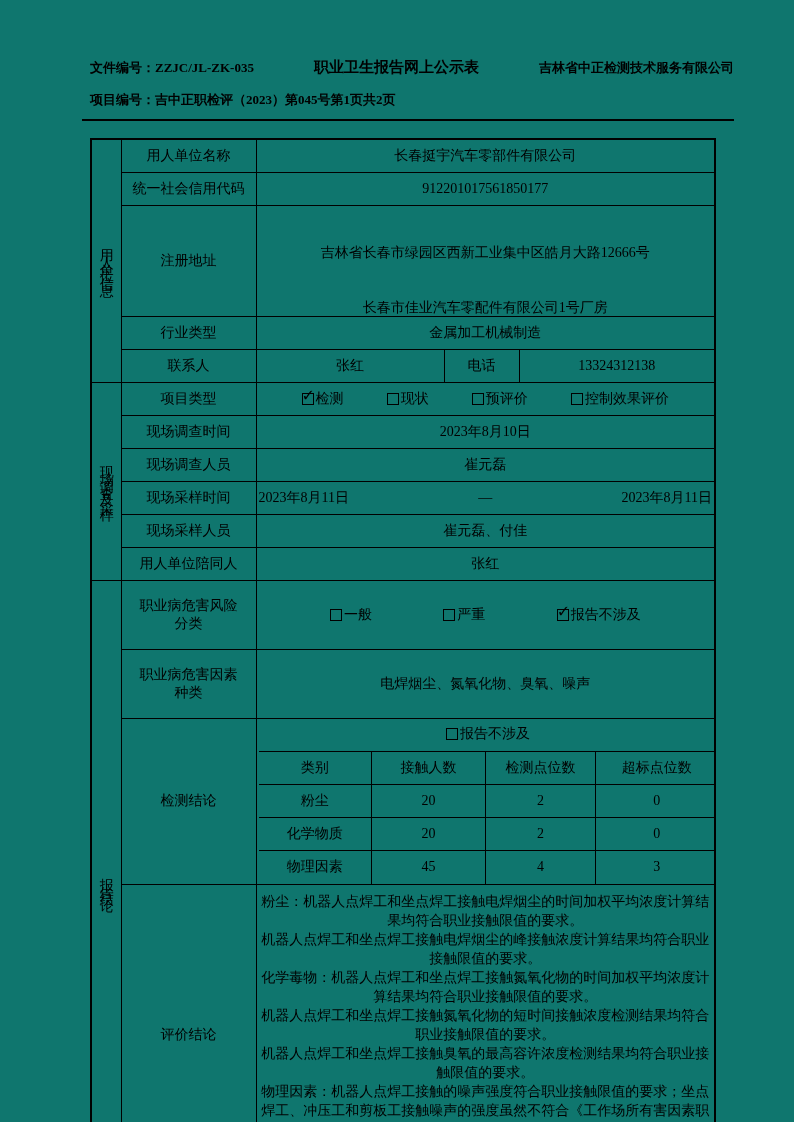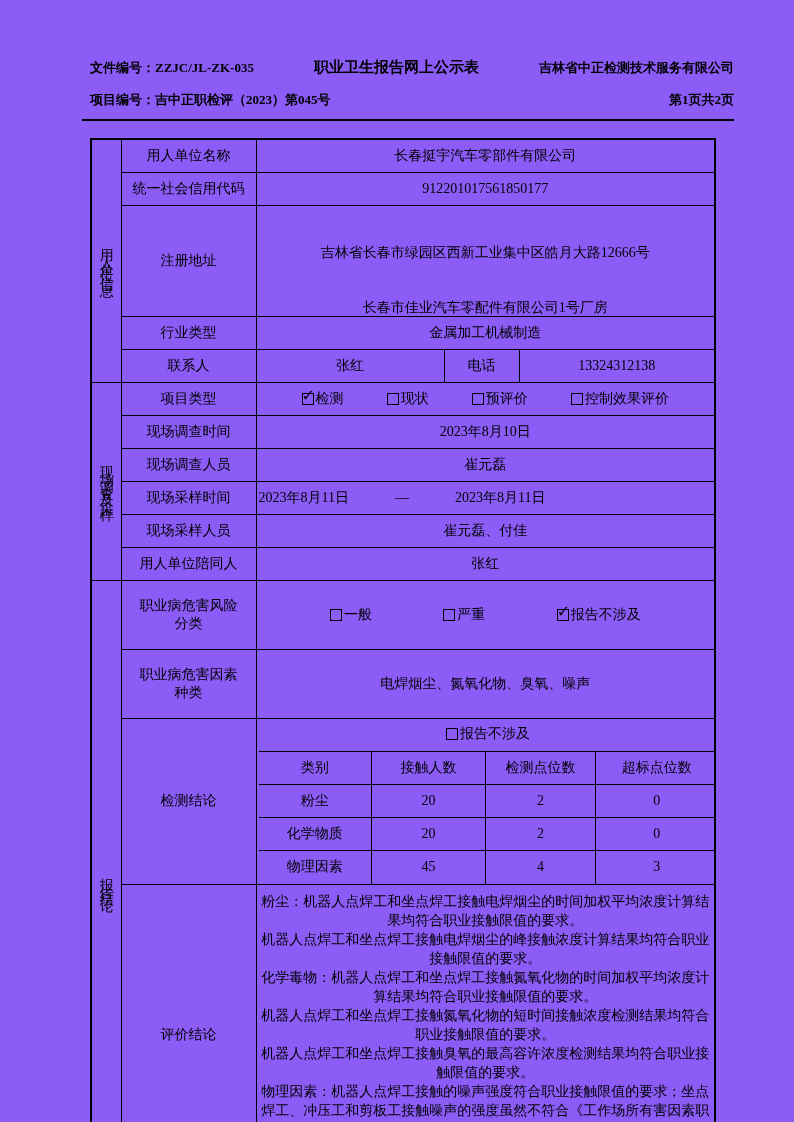--- a/index.html
+++ b/index.html
@@ -1,30 +1,30 @@
 <!DOCTYPE html>
 <html><head>
 <meta charset="utf-8">
 <style>
   * { box-sizing: border-box; }
   html,body { margin:0; padding:0; background:#e8e8e8; }
   .page {
     width:794px; height:1122px; position:relative; margin:0 auto;
-    background:#8b5cf6; color:#000;
+    background:#0f766e; color:#000;
     font-family:"Liberation Serif", serif;
   }
   
   .doc-header {
     position:absolute; left:82px; top:58px; width:652px;
     border-bottom:2px solid #000; padding-bottom:10px;
     font-weight:bold; font-size:13px;
   }
   .hdr-row1 { display:flex; justify-content:space-between; align-items:baseline; padding-left:8px; margin-bottom:14px; }
   .hdr-row1 .title { font-size:15px; }
-  .hdr-row2 { display:flex; justify-content:space-between; padding-left:8px; }
+  .hdr-row2 { display:flex; justify-content:flex-start; padding-left:8px; }
   
   table.main {
     position:absolute; left:90px; top:138px; width:624px;
     border-collapse:collapse; table-layout:fixed;
     border:2px solid #000;
   }
   table.main td {
     border:1px solid #000; font-size:14px; text-align:center;
     vertical-align:middle; padding:0 2px; overflow:hidden;
   }
@@ -43,21 +43,21 @@
   .opt { display:inline-flex; align-items:center; white-space:nowrap; }
   .box {
     width:12px; height:12px; border:1px solid #000; margin-right:2px;
     position:relative; flex:none; display:inline-block;
   }
   .opt.checked .box::after {
     content:"\2713"; position:absolute; top:-6px; left:-1px;
     font-size:16px; font-weight:bold; line-height:1;
     font-family:"DejaVu Sans", sans-serif;
   }
-  .dates { display:flex; justify-content:flex-start; align-items:center; gap:46px; }
+  .dates { display:flex; justify-content:space-between; align-items:center; gap:46px; }
   .addr div { line-height:17px;margin-top:38px; }
   
   td.eval {
     text-align:justify; text-align-last:center;
     padding:3px 5px; line-height:19px; font-size:14px;margin-top:15px;
   }
   td.eval p { margin:0; }
 </style>
 </head>
 <body>

